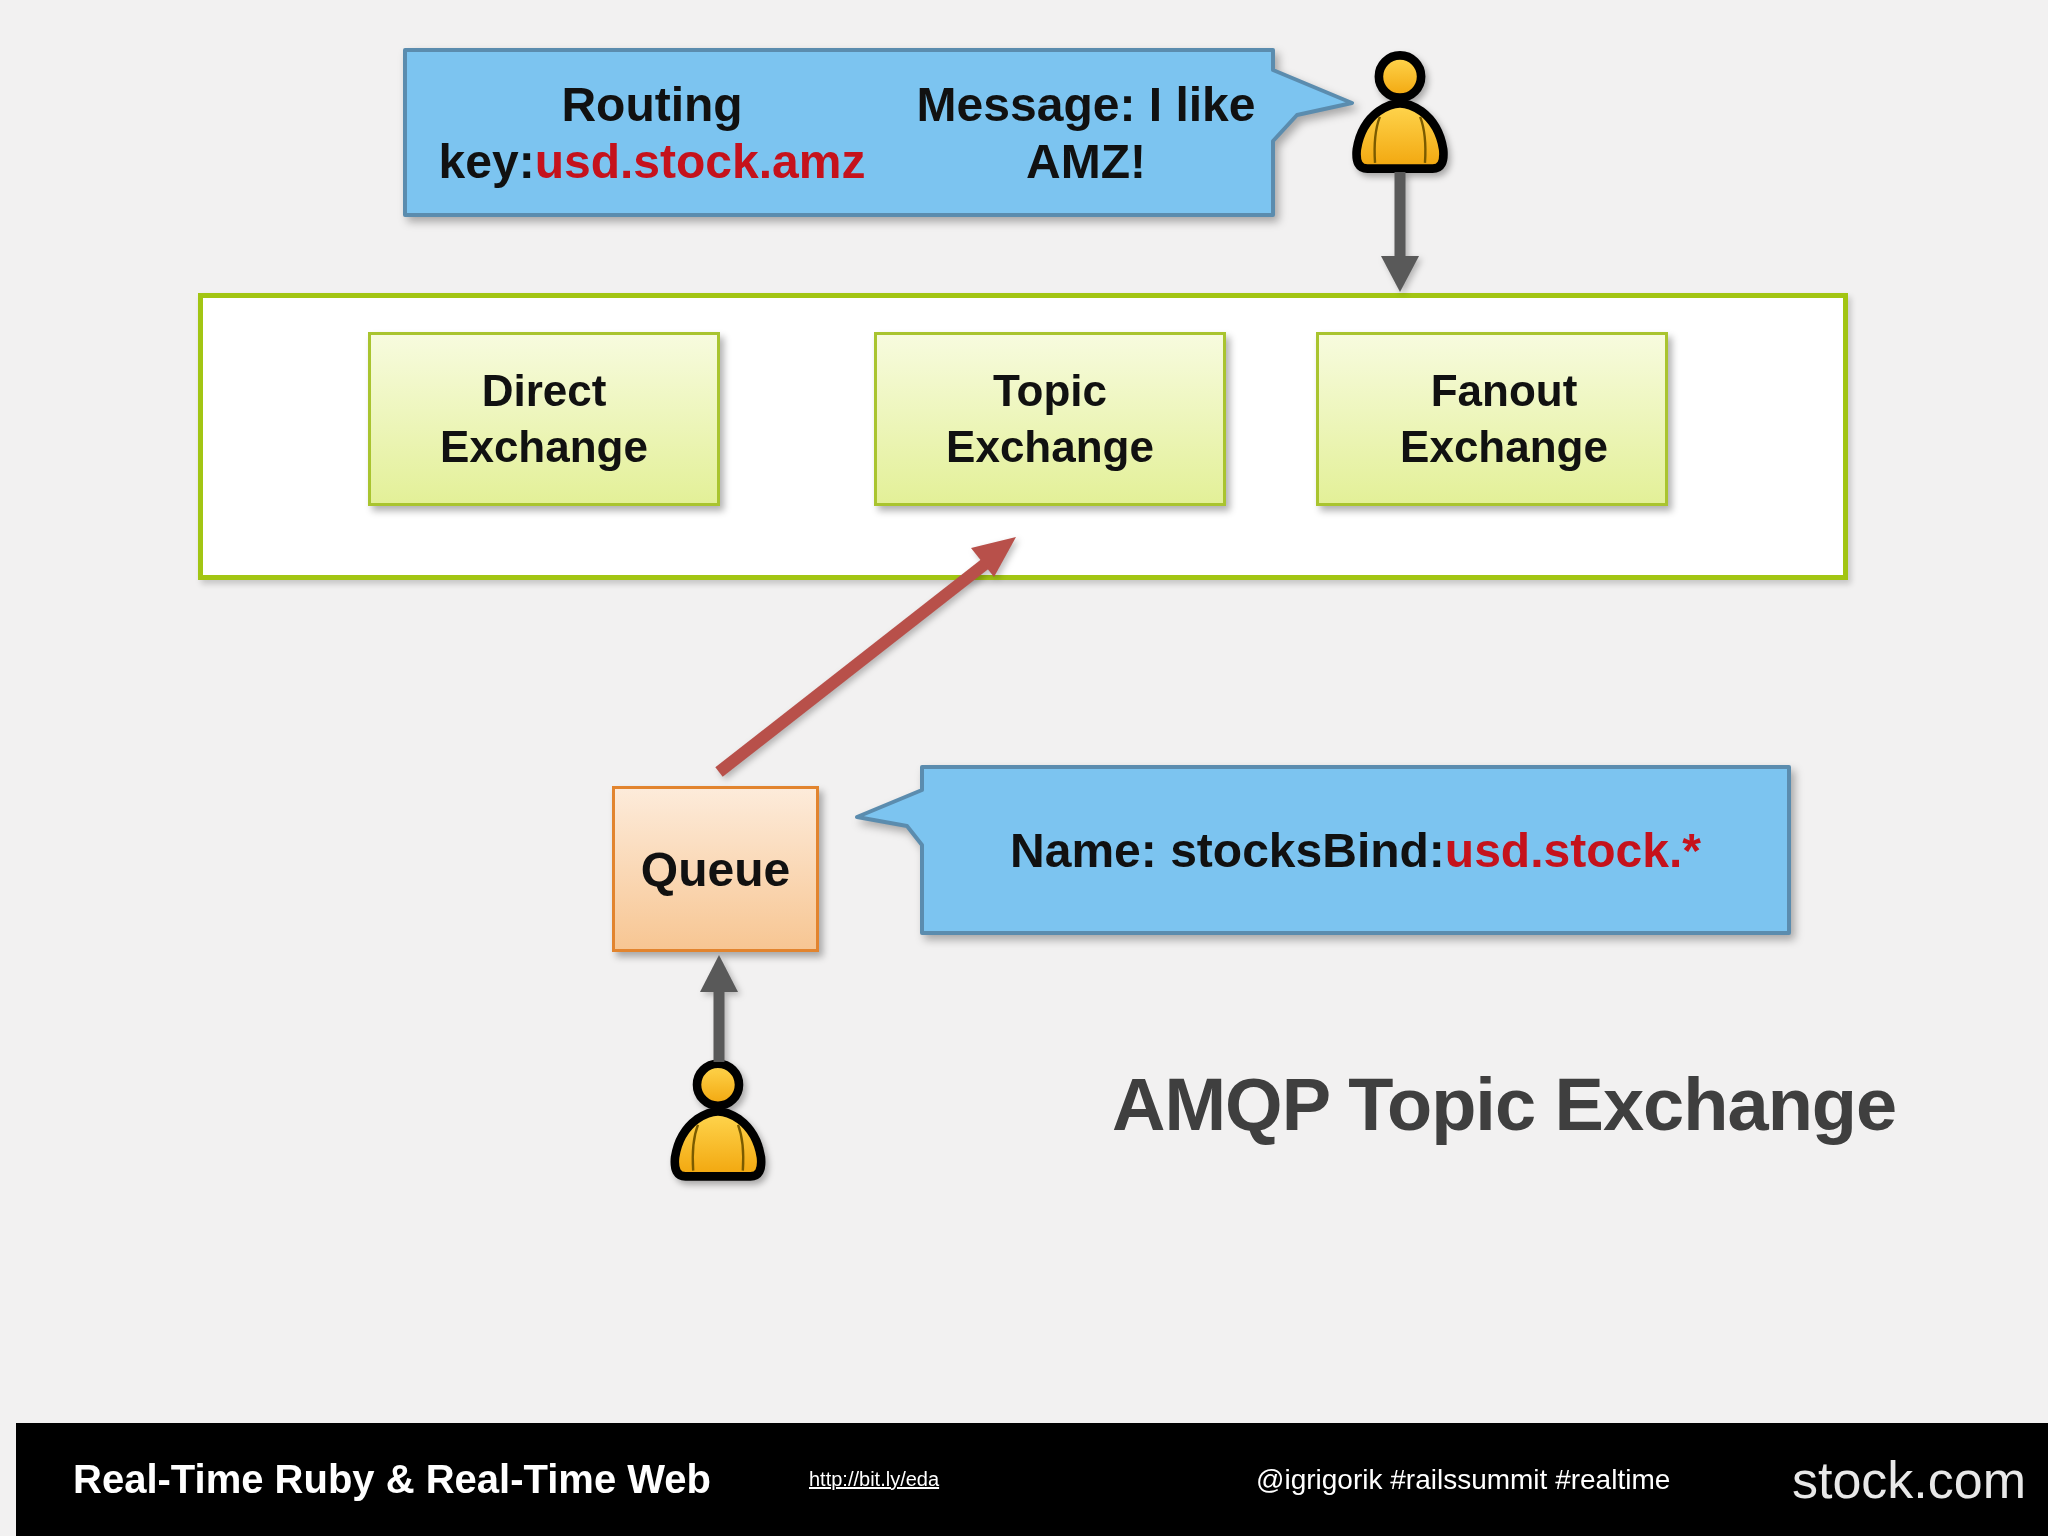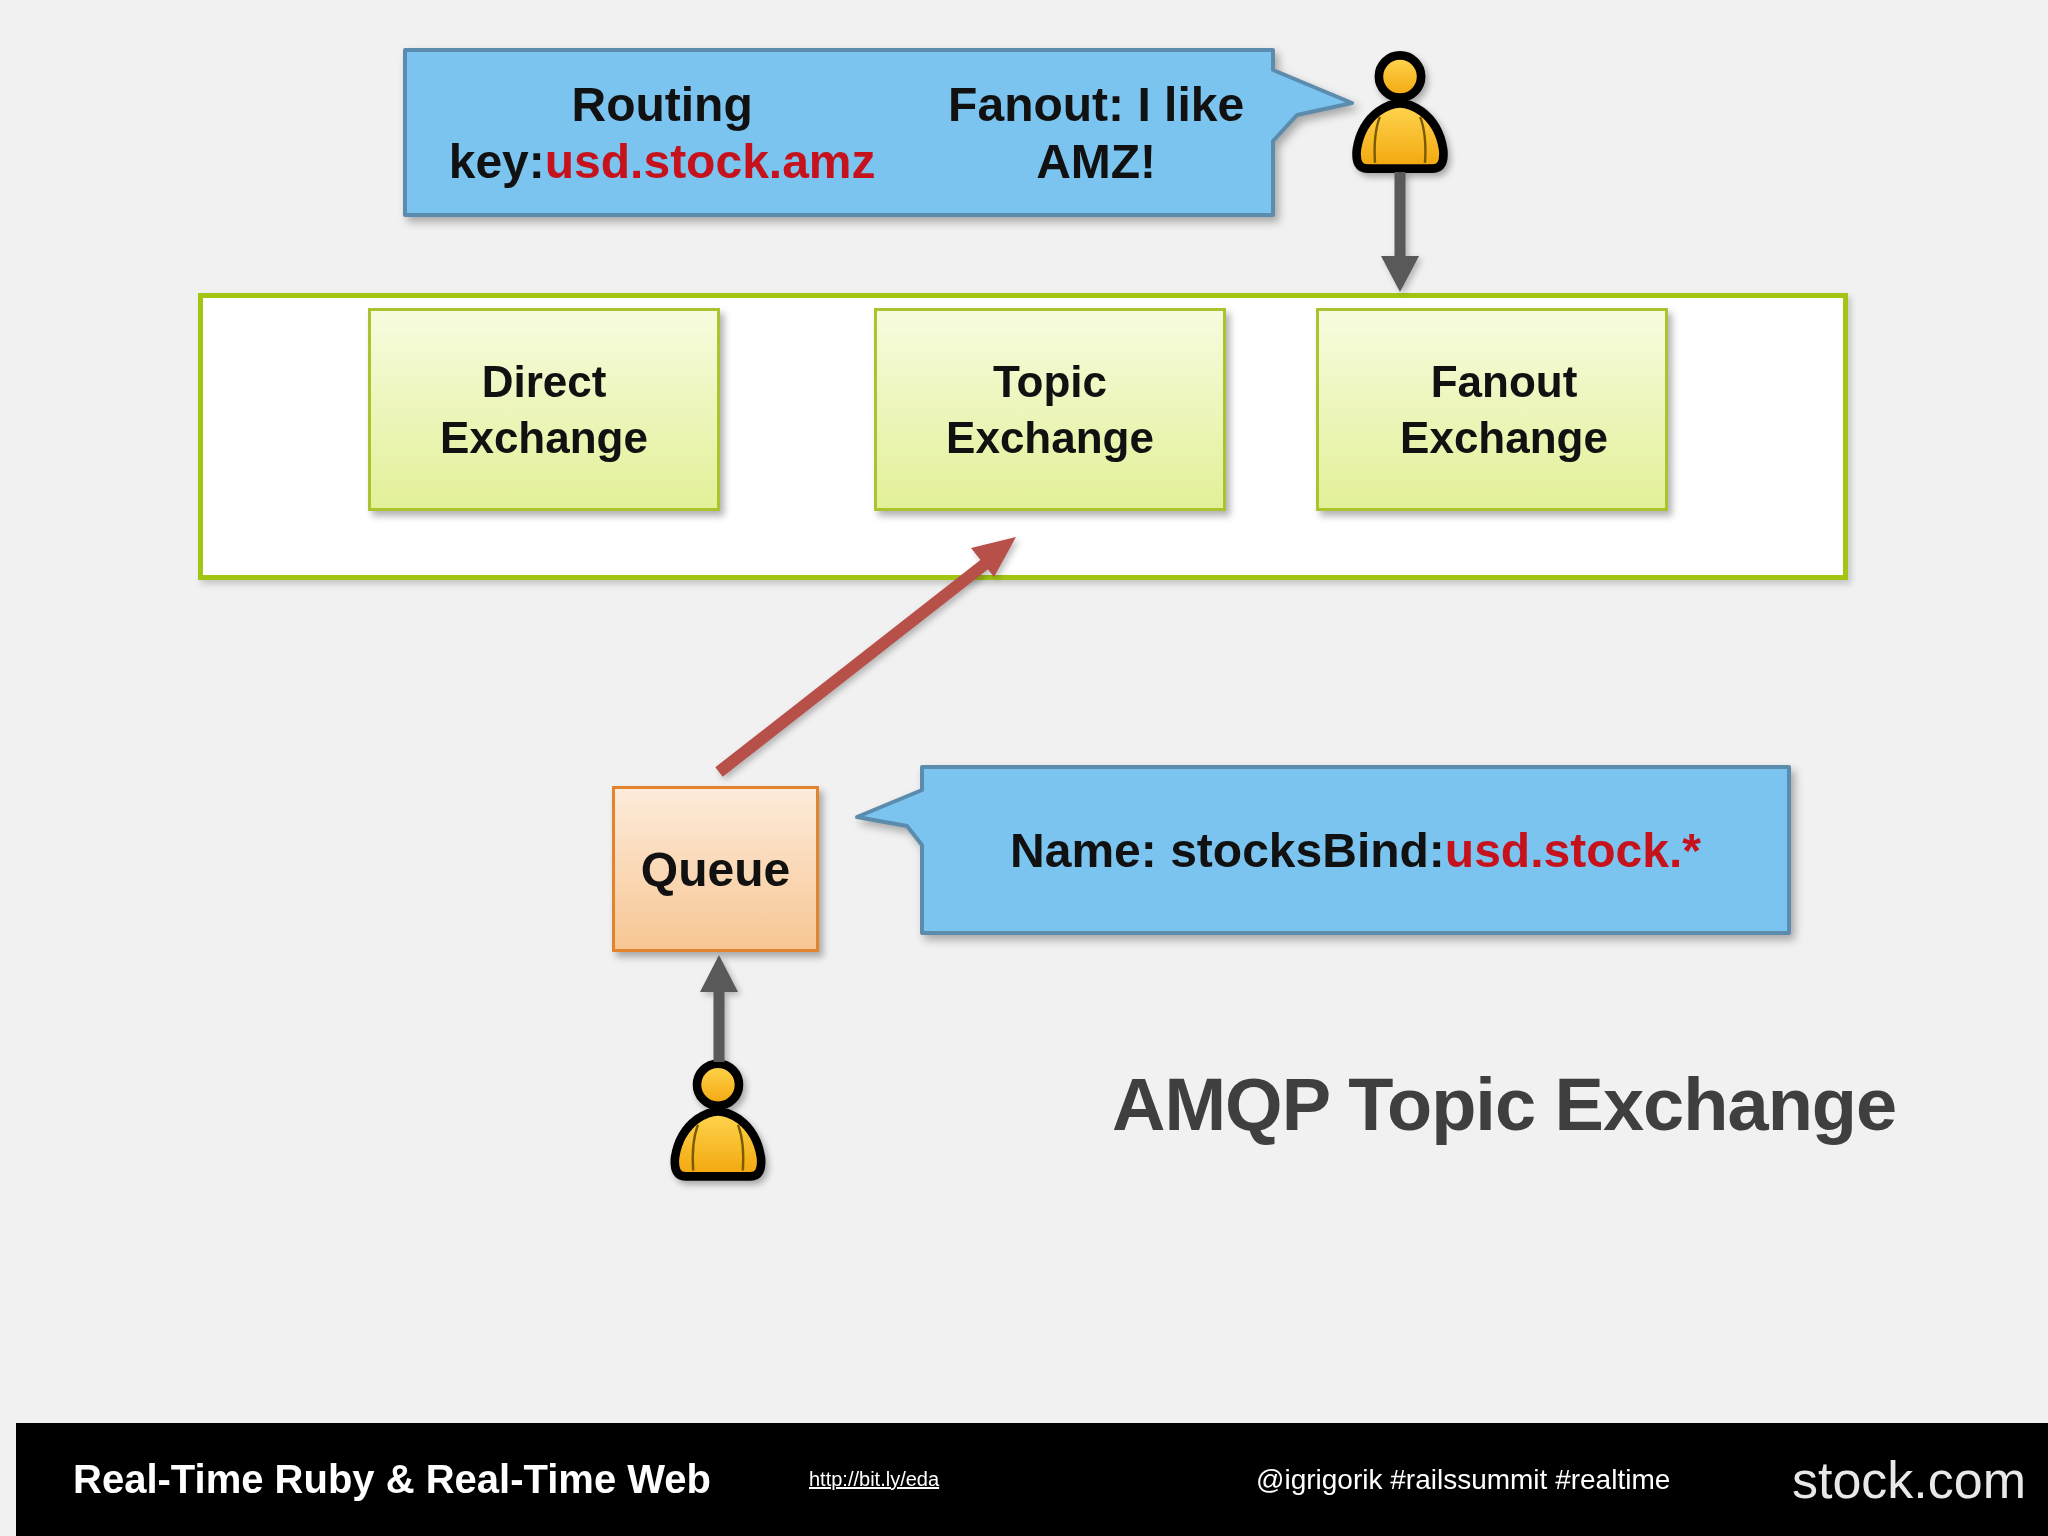--- a/index.html
+++ b/index.html
@@ -33,21 +33,21 @@
     font-weight:bold;font-size:48px;line-height:57px;color:#111;text-align:center;}
   .bubble-text .red{color:var(--accent-red);}
 
   .bubble1-text{left:405px;top:50px;width:868px;height:165px;}
   .bubble2-text{left:922px;top:767px;width:867px;height:166px;}
 
   
   .container-box{left:198px;top:293px;width:1650px;height:287px;background:#fff;
     border:5px solid var(--container-border);box-shadow:3px 4px 6px rgba(0,0,0,0.18);}
 
-  .xbox{position:absolute;top:308px;width:352px;height:203px;
+  .xbox{position:absolute;top:332px;width:352px;height:174px;
     border:3px solid var(--box-border);
     background:linear-gradient(to bottom,var(--box-grad-top),var(--box-grad-bottom));
     box-shadow:4px 5px 7px rgba(0,0,0,0.30);
     display:flex;flex-direction:column;align-items:center;justify-content:center;
     font-weight:bold;font-size:44px;line-height:56px;color:#111;text-align:center;}
   .xbox.direct{left:368px;}
   .xbox.topic{left:842px;margin-left:32px;}
   .xbox.fanout{left:1316px;padding-left:24px;}
 
   
@@ -81,21 +81,21 @@
 </head>
 <body>
 
 <div class="stage">
 
   <svg class="bubble-svg" style="left:395px;top:40px;" width="975" height="190" viewBox="395 40 975 190">
     <path d="M405,50 L1273,50 L1273,70 L1352,103 L1297,115 L1273,141 L1273,215 L405,215 Z" style="fill:var(--bubble-fill);stroke:var(--bubble-border);stroke-width:4;stroke-linejoin:round;"></path>
   </svg>
   <div class="bubble-text bubble1-text">
     <div><span>Routing key:</span><span class="red">usd.stock.amz</span></div>
-    <div>Fanout: I like AMZ!</div>
+    <div>Message: I like AMZ!</div>
   </div>
 
   <svg class="person-svg" style="left:1352px;top:48px;" width="96" height="130" viewBox="0 0 100 132">
     <defs>
       <linearGradient id="gold" x1="0" y1="0" x2="0" y2="1">
         <stop offset="0" stop-color="#FFD64F"></stop>
         <stop offset="1" stop-color="#F2A60D"></stop>
       </linearGradient>
     </defs>
     <path d="M16,124 Q3,124 5,104 Q9,78 28,64 Q40,56 50,56 Q60,56 72,64 Q91,78 95,104 Q97,124 84,124 Z" fill="url(#gold)" stroke="#000" stroke-width="9" stroke-linejoin="round"></path>

